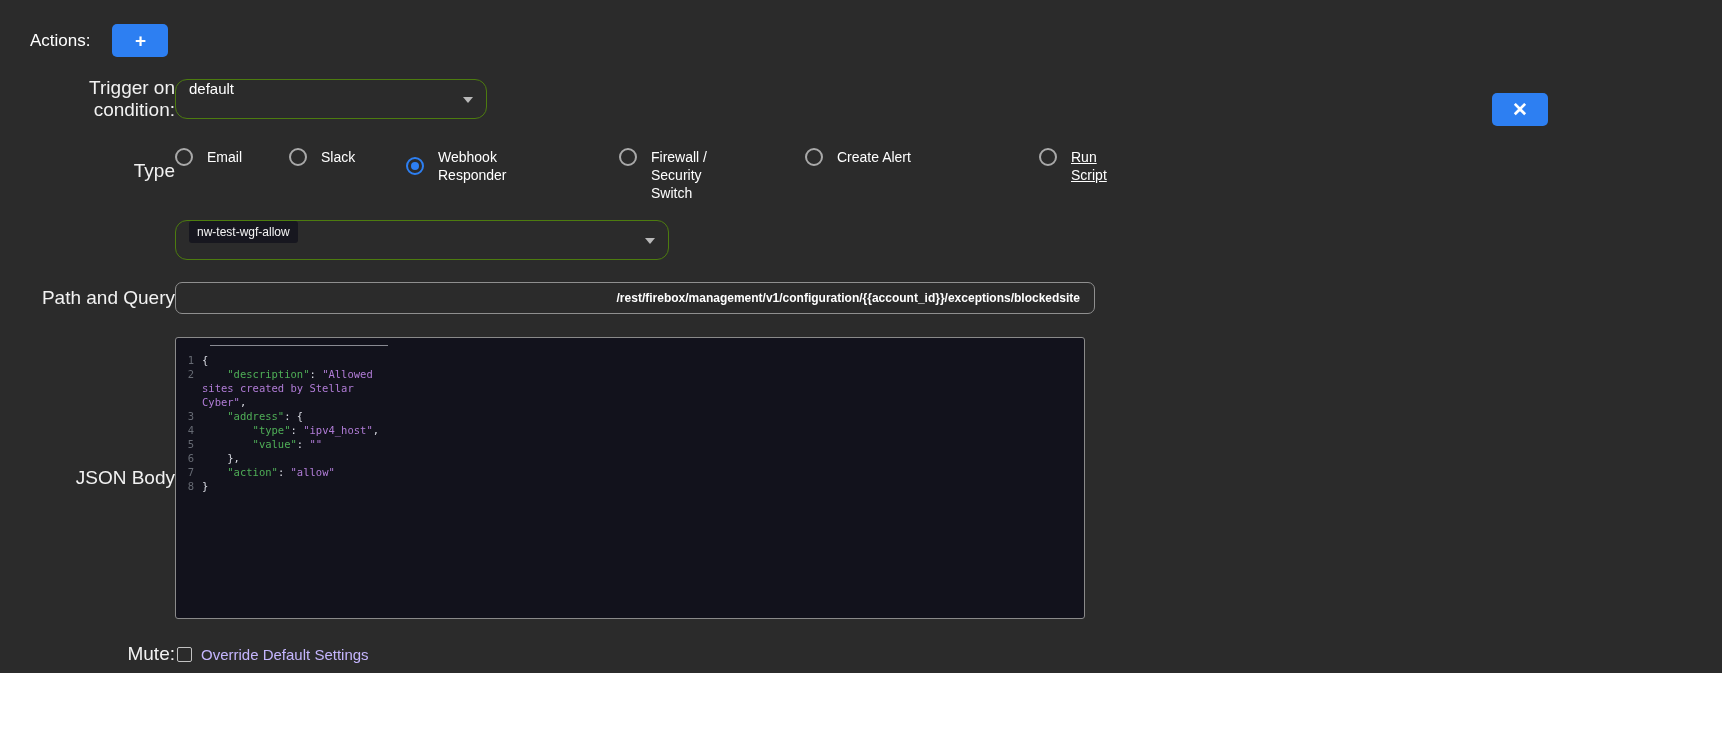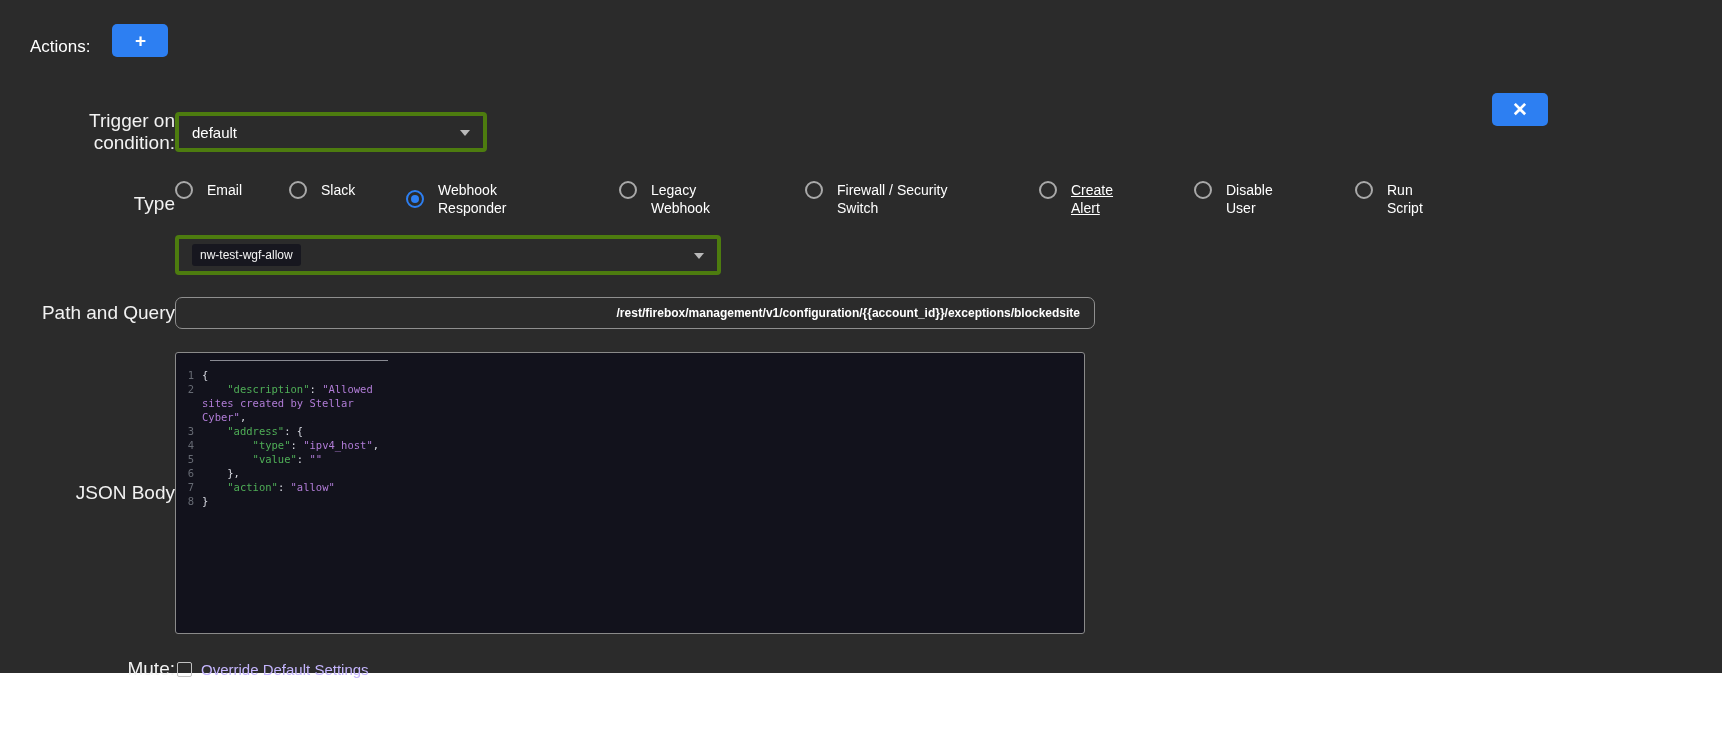--- a/index.html
+++ b/index.html
@@ -7,43 +7,43 @@
   body {
     width:1722px; height:739px; background:#ffffff; overflow:hidden;
     font-family:"Liberation Sans", sans-serif;
   }
   .panel {
     position:relative; width:1722px; height:673px;
     background:#2b2b2b; color:#eaeaea; padding:24px 0 0 30px;
   }
 
   
-  .header-row { display:flex; align-items:flex-end; margin-bottom:53px; }
+  .header-row { display:flex; align-items:center; margin-bottom:20px; }
   .actions-label { font-size:17px; color:#ffffff; margin-right:22px; }
   .btn-blue {
     background:#2d7ff2; color:#fff; border:none; border-radius:5px;
     width:56px; height:33px; font-size:19px; font-weight:bold; line-height:1;
     display:flex; align-items:center; justify-content:center; cursor:pointer;
     font-family:"Liberation Sans", sans-serif;
   }
   .close-btn { position:absolute; top:93px; right:174px; }
 
   
   .row { display:flex; }
   .row-label { flex:0 0 145px; font-size:19px; color:#f2f2f2;text-align:right; }
 
   .trigger-row { align-items:center; margin-bottom:25px; }
 
   .dropdown {
-    position:relative; display:flex; align-items:center;
-    border:4px solid #4d7c0f; border-radius:4px; background:transparent;
+    position:relative; display:flex; align-items:flex-start;
+    border:1px solid #4d7c0f; border-radius:12px; background:transparent;
     padding:0 30px 0 13px; color:#fff; cursor:pointer;
   }
   .dd-trigger { width:312px; height:40px; font-size:15px; }
-  .dd-responder { width:546px; height:40px; }
+  .dd-responder { width:494px; height:40px; }
   .caret {
     position:absolute; right:13px; top:50%; margin-top:-2px;
     width:0; height:0; border-left:5px solid transparent;
     border-right:5px solid transparent; border-top:6px solid #b9b9b9;
   }
   .chip {
     background:#17171f; color:#f5f5f5; font-size:12px;
     padding:4px 8px; border-radius:3px; line-height:1.2;
   }
 
@@ -150,33 +150,25 @@
           <label class="radio-item">
             <span class="radio"></span>
             <span class="radio-label">Slack</span>
           </label>
           <label class="radio-item">
             <span class="radio checked"></span>
             <span class="radio-label">Webhook Responder</span>
           </label>
           <label class="radio-item">
             <span class="radio"></span>
-            <span class="radio-label">Legacy Webhook</span>
-          </label>
-          <label class="radio-item">
-            <span class="radio"></span>
             <span class="radio-label">Firewall / Security Switch</span>
           </label>
           <label class="radio-item">
             <span class="radio"></span>
             <span class="radio-label">Create Alert</span>
-          </label>
-          <label class="radio-item">
-            <span class="radio"></span>
-            <span class="radio-label">Disable User</span>
           </label>
           <label class="radio-item">
             <span class="radio"></span>
             <span class="radio-label">Run Script</span>
           </label>
         </div>
       <div class="dropdown dd-responder">
         <span class="chip">nw-test-wgf-allow</span>
         <span class="caret"></span>
       </div>

